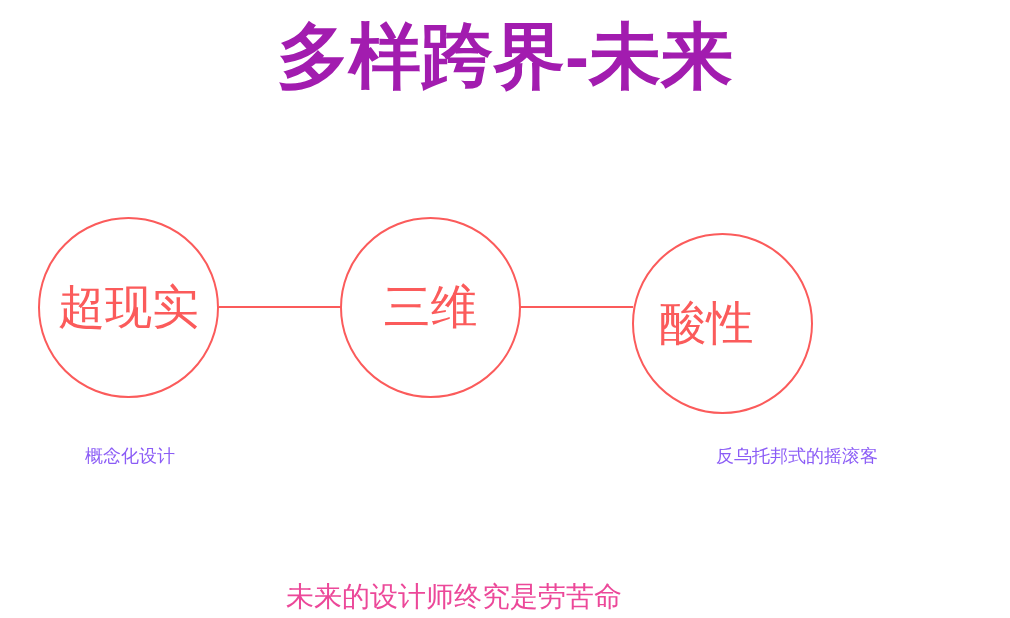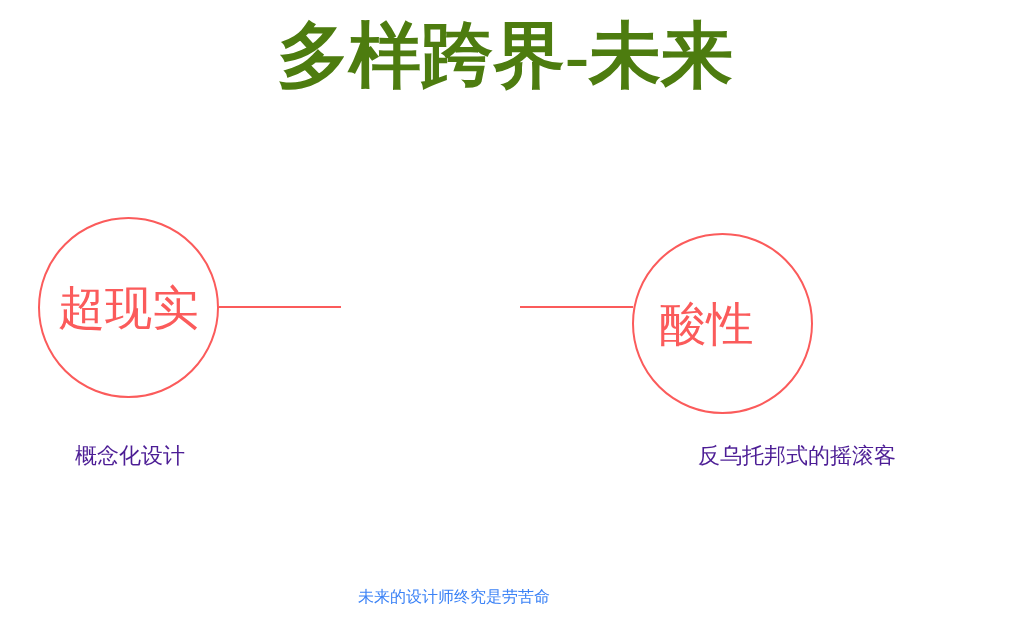--- a/index.html
+++ b/index.html
@@ -25,33 +25,33 @@
   
   #title {
     position: absolute;
     left: 0;
     top: 14px;
     width: 1010px;
     text-align: center;
     font-size: 72px;
     line-height: 84px;
     font-weight: bold;
-    color: #4d7c0f;
+    color: #a21caf;
     letter-spacing: 0px;
     white-space: nowrap;
-    font-family: Liberation Serif, serif;
   }
 
   
   #diagram {
     position: absolute;
     left: 0;
     top: 0;
     width: 1010px;
     height: 618px;
+    font-family: Liberation Serif, serif;
   }
 
   .node-circle {
     position: absolute;
     width: 181px;
     height: 181px;
     border: 2.4px solid #fb5b5b;
     border-radius: 50%;
     box-sizing: border-box;
     background: transparent;
@@ -85,58 +85,61 @@
     z-index: 1;
   }
   #connector-1 { left: 219px; width: 122px; }
   #connector-2 { left: 520px; width: 113px; }
 
   
   .caption {
     position: absolute;
     top: 441px;
     text-align: center;
-    font-size: 22px;
+    font-size: 18px;
     line-height: 30px;
-    color: #4c1d95;
+    color: #8b5cf6;
     white-space: nowrap;
   }
   #caption-1 { left: 0px;   width: 260px; }
   #caption-2 { left: 298px; width: 260px; }
   #caption-3 { left: 637px; width: 320px; text-align: center; }
 
   
   #footer-note {
     position: absolute;
     left: 0;
     top: 580px;
     width: 908px;
     text-align: center;
-    font-size: 16px;
+    font-size: 28px;
     line-height: 34px;
-    color: #3b82f6;
+    color: #ec4899;
     white-space: nowrap;
   }
 </style>
 </head>
 <body>
 
 <div id="slide">
 
   <div id="title">多样跨界-未来</div>
 
   <div id="diagram">
 
     <div class="connector" id="connector-1"></div>
     <div class="connector" id="connector-2"></div>
 
     <div class="node-circle" id="circle-1">
       <span class="node-label">超现实</span>
     </div>
 
+    <div class="node-circle" id="circle-2">
+      <span class="node-label">三维</span>
+    </div>
 
     <div class="node-circle" id="circle-3">
       <span class="node-label">酸性</span>
     </div>
 
 
     <div class="caption" id="caption-1">概念化设计</div>
     <div class="caption" id="caption-3">反乌托邦式的摇滚客</div>
 
   </div>

